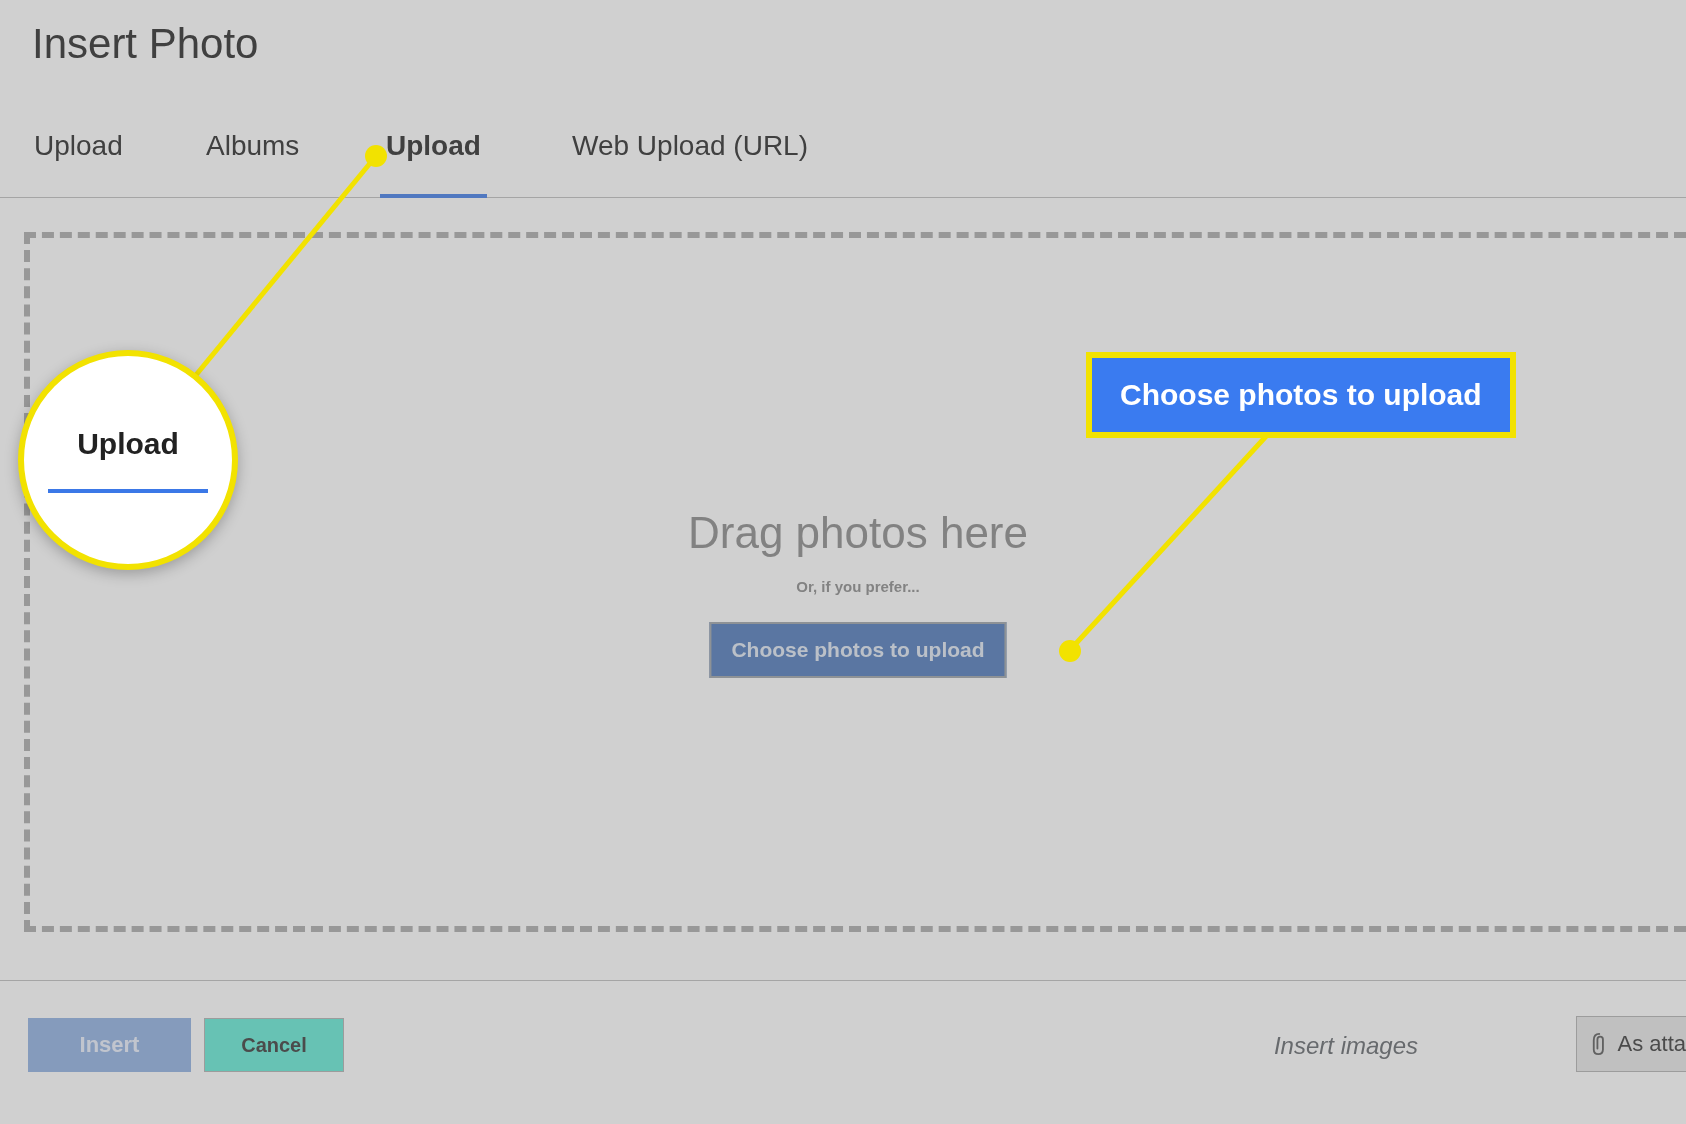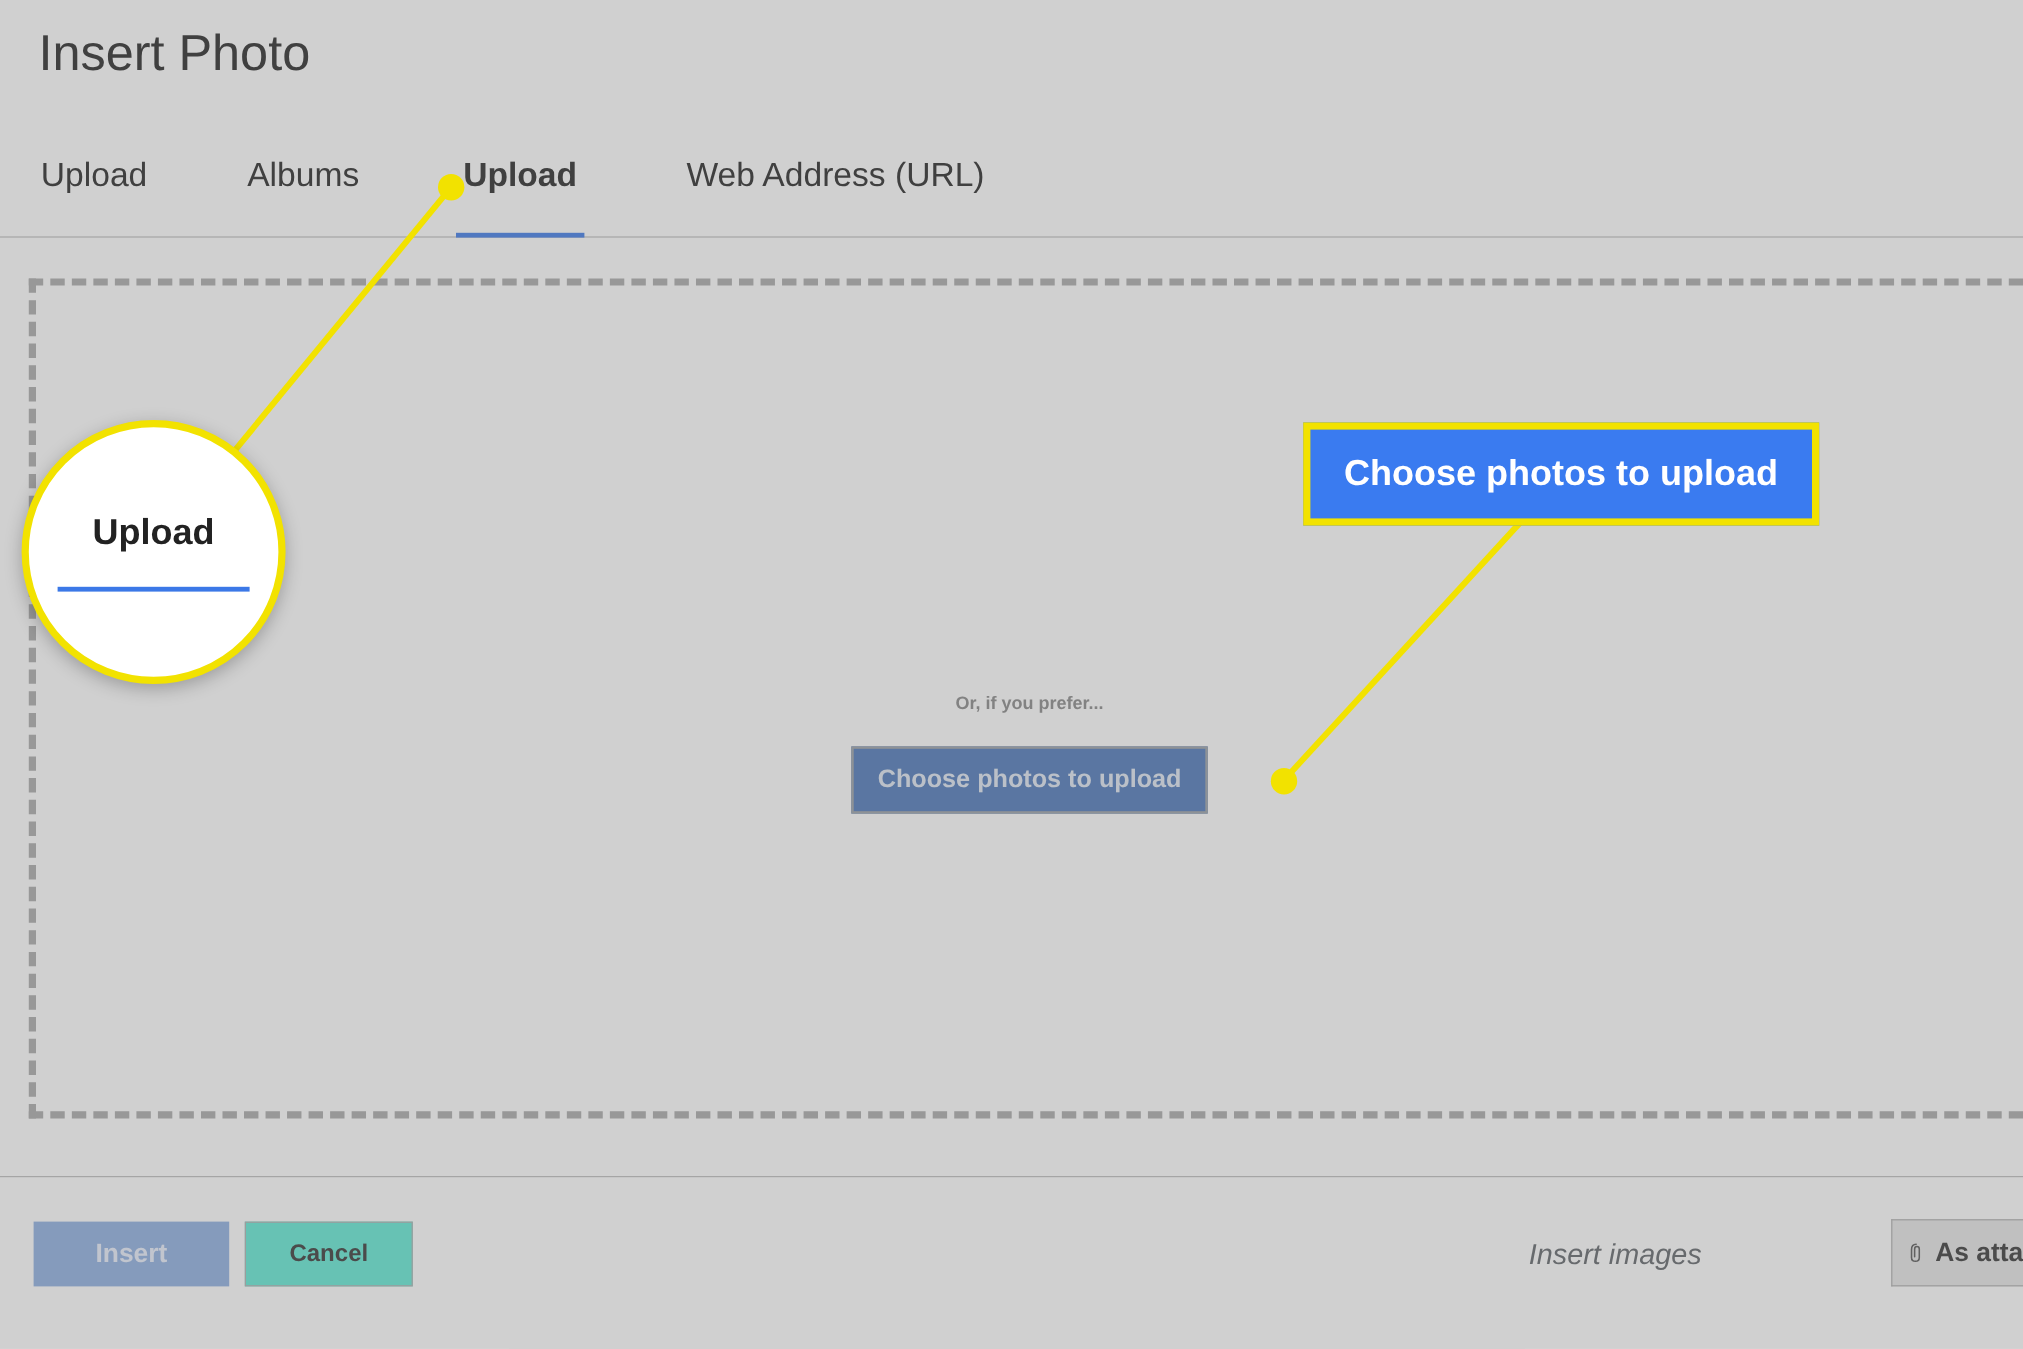--- a/index.html
+++ b/index.html
@@ -167,21 +167,21 @@
     width: 110px;
     background: #e7e7e7;
     border: 1px solid #b0b0b0;
     border-right: none;
     display: flex;
     align-items: center;
     justify-content: flex-start;
     padding-left: 14px;
     gap: 10px;
     font-size: 22px;
-    font-weight: 700;
+    font-weight: 400;
     color: #333;
     cursor: pointer;
     overflow: hidden;
     white-space: nowrap;
   }
 
   
   .dim {
     position: absolute;
     inset: 0;
@@ -269,24 +269,25 @@
 </head>
 <body>
 <div class="stage" id="stage" style="transform: scale(1);">
 
   <div class="title">Insert Photo</div>
 
   <div class="tabs">
     <div class="tab" style="left:34px">Upload</div>
     <div class="tab" style="left:206px">Albums</div>
     <div class="tab active" style="left:386px">Upload</div>
-    <div class="tab" style="left:572px">Web Address (URL)</div>
+    <div class="tab" style="left:572px">Web Upload (URL)</div>
   </div>
 
   <div class="dropzone">
+    <div class="drop-msg">Drag photos here</div>
     <div class="prefer-msg">Or, if you prefer...</div>
     <div class="choose-btn-small">Choose photos to upload</div>
   </div>
 
   <div class="footer-sep"></div>
   <button class="insert-btn">Insert</button>
   <button class="cancel-btn">Cancel</button>
 
   <div class="footer-label">Insert images</div>
 

